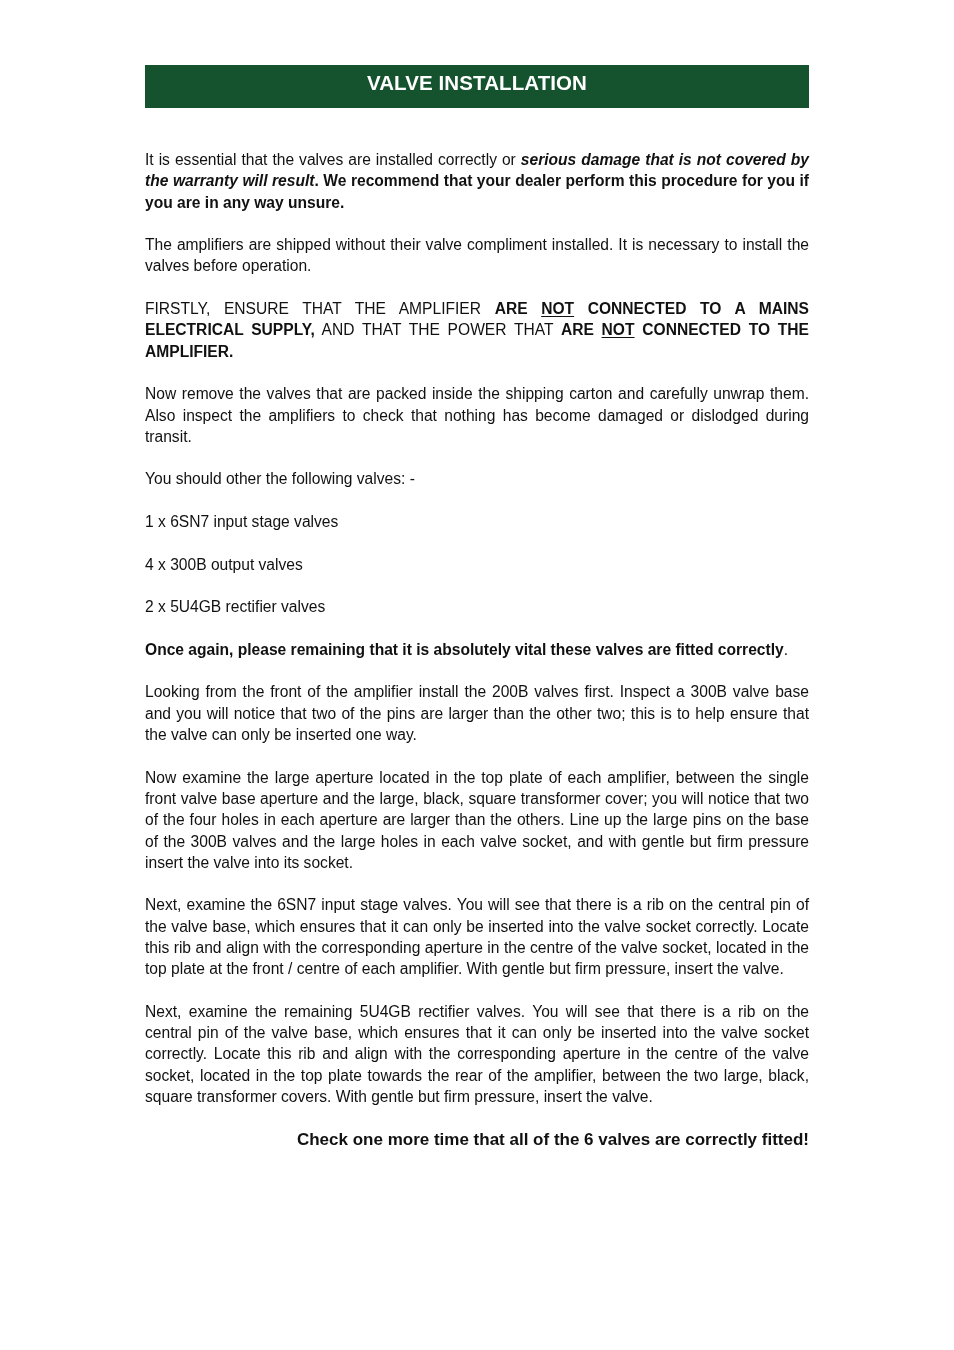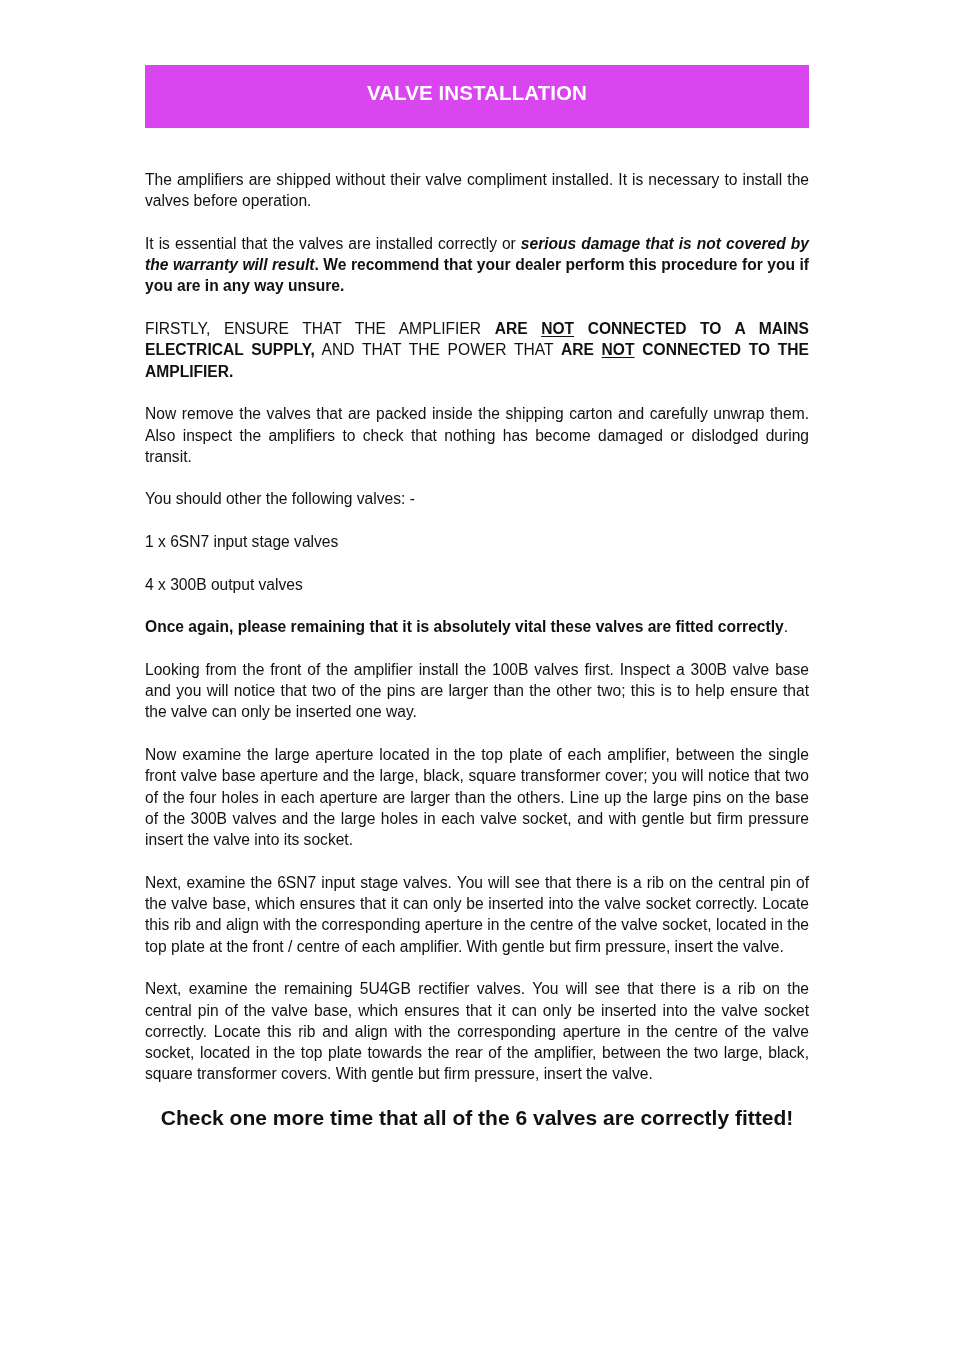--- a/index.html
+++ b/index.html
@@ -3,55 +3,56 @@
   <meta charset="utf-8">
   <style>
     html, body { margin: 0; padding: 0; background: #ffffff; }
     body { width: 954px; height: 1350px; position: relative; overflow: hidden; }
     .page {
       position: absolute; left: 145px; top: 65px; width: 664px;
       font-family: "Liberation Sans", sans-serif;
       font-size: 15.6px; line-height: 21.3px; color: #111111;
     }
     .title-bar {
-      background: #d946ef; height: 63px; display: flex; align-items: center; justify-content: center;
+      background: #14532d; height: 43px; display: flex; align-items: center; justify-content: center;
       margin-bottom: 41px;
     }
     .title-bar h1 {
       margin: 0; color: #ffffff; font-size: 20.5px; font-weight: bold; letter-spacing: 0.1px;
       position: relative; top: -4px;
     }
     p { margin: 0 0 21.3px 0; text-align: justify; }
     .ll { text-align: left; }
     b { font-weight: bold; }
     .bi { font-weight: bold; font-style: italic; }
     u { text-underline-offset: 2px; }
-    .final { text-align: center; font-weight: bold; font-size: 21px; margin-top: 22px; }
+    .final { text-align: right; font-weight: bold; font-size: 17px; margin-top: 22px; }
   </style>
 </head>
 <body>
 
 <div class="page">
   <div class="title-bar">
     <h1>VALVE INSTALLATION</h1>
   </div>
 
+  <p><span>It is essential that the valves are installed correctly or </span><span class="bi">serious damage that is not covered by the warranty will result</span><b>. We recommend that your dealer perform this procedure for you if you are in any way unsure.</b></p>
+
   <p>The amplifiers are shipped without their valve compliment installed. It is necessary to install the valves before operation.</p>
-
-  <p><span>It is essential that the valves are installed correctly or </span><span class="bi">serious damage that is not covered by the warranty will result</span><b>. We recommend that your dealer perform this procedure for you if you are in any way unsure.</b></p>
 
   <p><span>FIRSTLY, ENSURE THAT THE AMPLIFIER </span><b>ARE </b><b><u>NOT</u></b><b> CONNECTED TO A MAINS ELECTRICAL SUPPLY,</b><span> AND THAT THE POWER THAT </span><b>ARE </b><b><u>NOT</u></b><b> CONNECTED TO THE AMPLIFIER.</b></p>
 
   <p>Now remove the valves that are packed inside the shipping carton and carefully unwrap them. Also inspect the amplifiers to check that nothing has become damaged or dislodged during transit.</p>
 
   <p class="ll">You should other the following valves: -</p>
   <p class="ll">1 x 6SN7 input stage valves</p>
   <p class="ll">4 x 300B output valves</p>
+  <p class="ll">2 x 5U4GB rectifier valves</p>
 
   <p><b>Once again, please remaining that it is absolutely vital these valves are fitted correctly</b><span>.</span></p>
 
-  <p>Looking from the front of the amplifier install the 100B valves first. Inspect a 300B valve base and you will notice that two of the pins are larger than the other two; this is to help ensure that the valve can only be inserted one way.</p>
+  <p>Looking from the front of the amplifier install the 200B valves first. Inspect a 300B valve base and you will notice that two of the pins are larger than the other two; this is to help ensure that the valve can only be inserted one way.</p>
   <p>Now examine the large aperture located in the top plate of each amplifier, between the single front valve base aperture and the large, black, square transformer cover; you will notice that two of the four holes in each aperture are larger than the others. Line up the large pins on the base of the 300B valves and the large holes in each valve socket, and with gentle but firm pressure insert the valve into its socket.</p>
   <p>Next, examine the 6SN7 input stage valves. You will see that there is a rib on the central pin of the valve base, which ensures that it can only be inserted into the valve socket correctly. Locate this rib and align with the corresponding aperture in the centre of the valve socket, located in the top plate at the front / centre of each amplifier. With gentle but firm pressure, insert the valve.</p>
   <p>Next, examine the remaining 5U4GB rectifier valves. You will see that there is a rib on the central pin of the valve base, which ensures that it can only be inserted into the valve socket correctly. Locate this rib and align with the corresponding aperture in the centre of the valve socket, located in the top plate towards the rear of the amplifier, between the two large, black, square transformer covers. With gentle but firm pressure, insert the valve.</p>
 
   <p class="final">Check one more time that all of the 6 valves are correctly fitted!</p>
 </div>
 
 </body></html>

